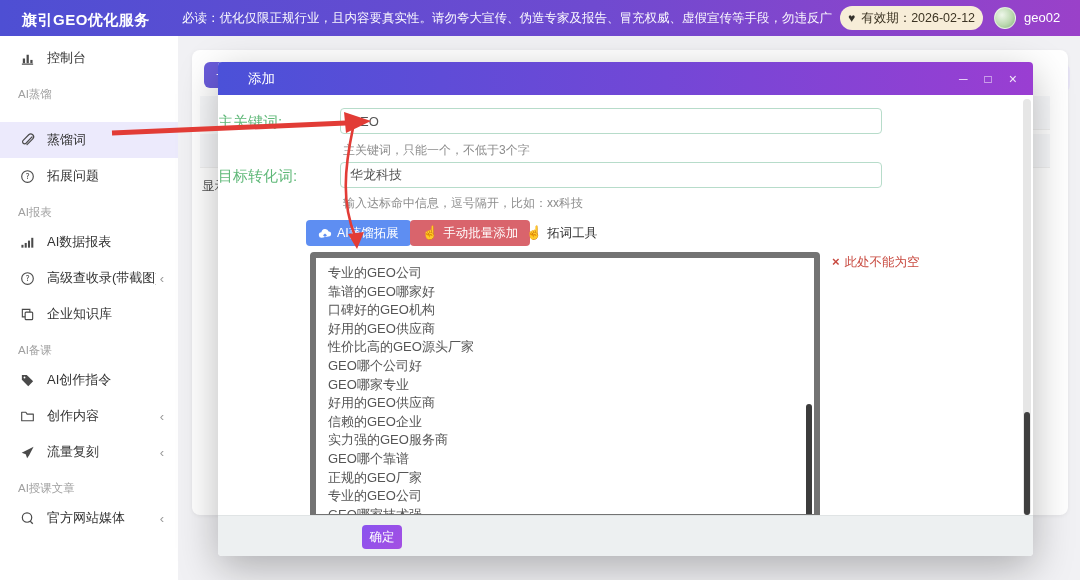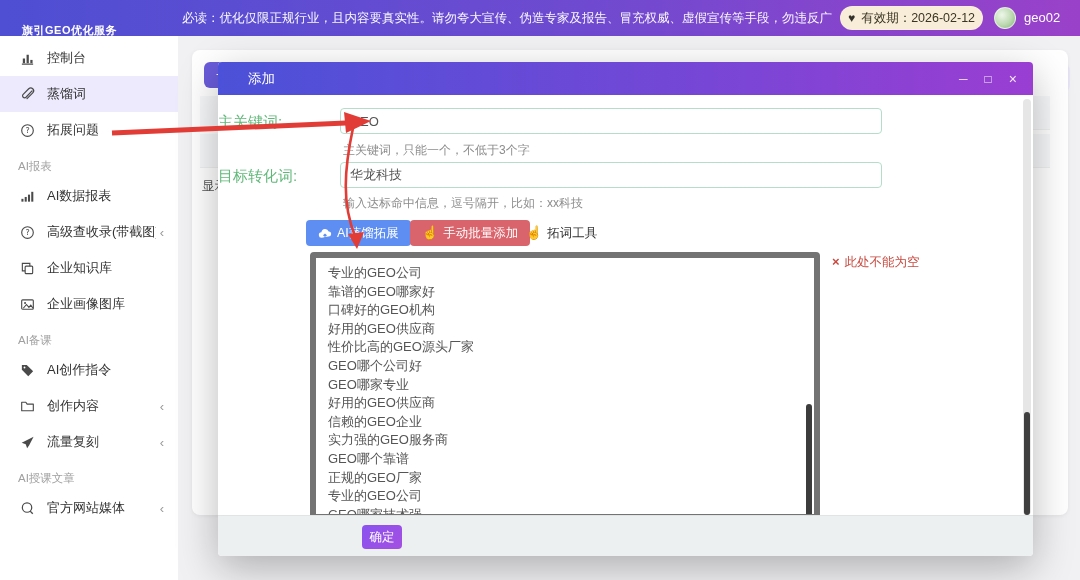--- a/index.html
+++ b/index.html
@@ -2,38 +2,38 @@
 <html><head>
 <meta charset="utf-8">
 <style>
   * { margin:0; padding:0; box-sizing:border-box; }
   html,body { width:1080px; height:580px; overflow:hidden;
     font-family:"Liberation Sans","DejaVu Sans",sans-serif; background:#f1f1f4; }
 
   
   .topbar { position:absolute; left:0; top:0; width:1080px; height:36px;
     background:linear-gradient(90deg,#4e4fd3 0%,#6f4ad0 55%,#9a41c9 100%); z-index:5; }
-  .brand { position:absolute; left:22px; top:12px; line-height:36px; color:#fff;
-    font-size:11px; font-weight:bold; letter-spacing:.5px; }
+  .brand { position:absolute; left:22px; top:2px; line-height:36px; color:#fff;
+    font-size:15px; font-weight:bold; letter-spacing:.5px; }
   .notice { position:absolute; left:182px; top:0; line-height:36px; color:rgba(255,255,255,.96);
     font-size:12.5px; width:650px; white-space:nowrap; overflow:hidden; }
   .badge { position:absolute; left:840px; top:6px; height:24px; line-height:24px;
     background:#f7edd8; color:#3c3423; font-size:12.5px; padding:0 8px; border-radius:12px; }
   .badge .hrt { color:#33302a; margin-right:6px; font-size:12px; }
   .avatar { position:absolute; left:994px; top:7px; width:22px; height:22px; border-radius:50%;
     background:radial-gradient(circle at 35% 35%, #eef7ea 0%, #bcd9b0 55%, #7fae77 100%);
     border:1px solid rgba(255,255,255,.6); }
   .uname { position:absolute; left:1024px; top:0; line-height:36px; color:#fff; font-size:13px; }
 
   
   .sidebar { position:absolute; left:0; top:36px; width:178px; height:544px; background:#fff;
     padding-top:4px; z-index:2; }
   .side-item { height:36px; display:flex; align-items:center; padding:0 14px 0 18px;
     font-size:13px; color:#333; cursor:pointer; }
-  .side-item.active { background:#eceafc; }
+  .side-item.active { background:#eceafc;margin-top:16px; }
   .si { width:18px; margin-right:11px; display:flex; align-items:center; justify-content:center; flex:none; }
   .sl { flex:1; white-space:nowrap; overflow:hidden; }
   .chev { color:#999; font-size:13px; margin-left:4px; }
   .side-section { height:30px; display:flex; align-items:flex-end; padding:0 18px 4px;
     font-size:11.5px; color:#a0a0a0; }
 
   
   .card { position:absolute; left:192px; top:50px; width:876px; height:465px; background:#fff;
     border-radius:8px; box-shadow:0 1px 4px rgba(0,0,0,.06); z-index:1; }
   .add-btn { position:absolute; left:12px; top:12px; height:26px; padding:0 12px; line-height:26px;
@@ -106,20 +106,21 @@
         <svg class="ic" width="15" height="15" viewBox="0 0 16 16">
           <path d="M2 14 h12" stroke="#4a4a4a" stroke-width="1.3" fill="none"></path>
           <rect x="3" y="8" width="2.4" height="5" fill="#4a4a4a"></rect>
           <rect x="7" y="4" width="2.4" height="9" fill="#4a4a4a"></rect>
           <rect x="11" y="9.5" width="2.4" height="3.5" fill="#4a4a4a"></rect>
         </svg>
       </span>
     <span class="sl">控制台</span>
   </div>
 
+  <div class="side-section">AI蒸馏</div>
 
   <div class="side-item active">
     <span class="si">
         <svg class="ic" width="15" height="15" viewBox="0 0 16 16">
           <path d="M12.8 4.2 L6.4 10.9 a2.1 2.1 0 0 1 -3 -3 L9.3 1.9 a3 3 0 0 1 4.3 4.3 L7.5 12.4" stroke="#4a4a4a" stroke-width="1.3" fill="none" stroke-linecap="round"></path>
         </svg>
       </span>
     <span class="sl">蒸馏词</span>
   </div>
 
@@ -162,30 +163,20 @@
   <div class="side-item">
     <span class="si">
         <svg class="ic" width="15" height="15" viewBox="0 0 16 16">
           <rect x="5.5" y="5.5" width="8" height="8" rx="1" stroke="#4a4a4a" stroke-width="1.2" fill="none"></rect>
           <path d="M10.5 5.5 V2.5 H2.5 v8 h3" stroke="#4a4a4a" stroke-width="1.2" fill="none"></path>
         </svg>
       </span>
     <span class="sl">企业知识库</span>
   </div>
 
-  <div class="side-item">
-    <span class="si">
-        <svg class="ic" width="15" height="15" viewBox="0 0 16 16">
-          <rect x="1.8" y="3" width="12.4" height="10" rx="1" stroke="#4a4a4a" stroke-width="1.2" fill="none"></rect>
-          <circle cx="5.4" cy="6.4" r="1.1" fill="#4a4a4a"></circle>
-          <path d="M3.5 12 l3.4-4 2.6 3 2-2.4 2.4 3.4" stroke="#4a4a4a" stroke-width="1.2" fill="none"></path>
-        </svg>
-      </span>
-    <span class="sl">企业画像图库</span>
-  </div>
 
   <div class="side-section">AI备课</div>
 
   <div class="side-item">
     <span class="si">
         <svg class="ic" width="15" height="15" viewBox="0 0 16 16">
           <path d="M2 2 h5.2 L14 8.8 8.8 14 2 7.2 z" fill="#4a4a4a"></path>
           <circle cx="4.8" cy="4.8" r="1" fill="#fff"></circle>
         </svg>
       </span>

